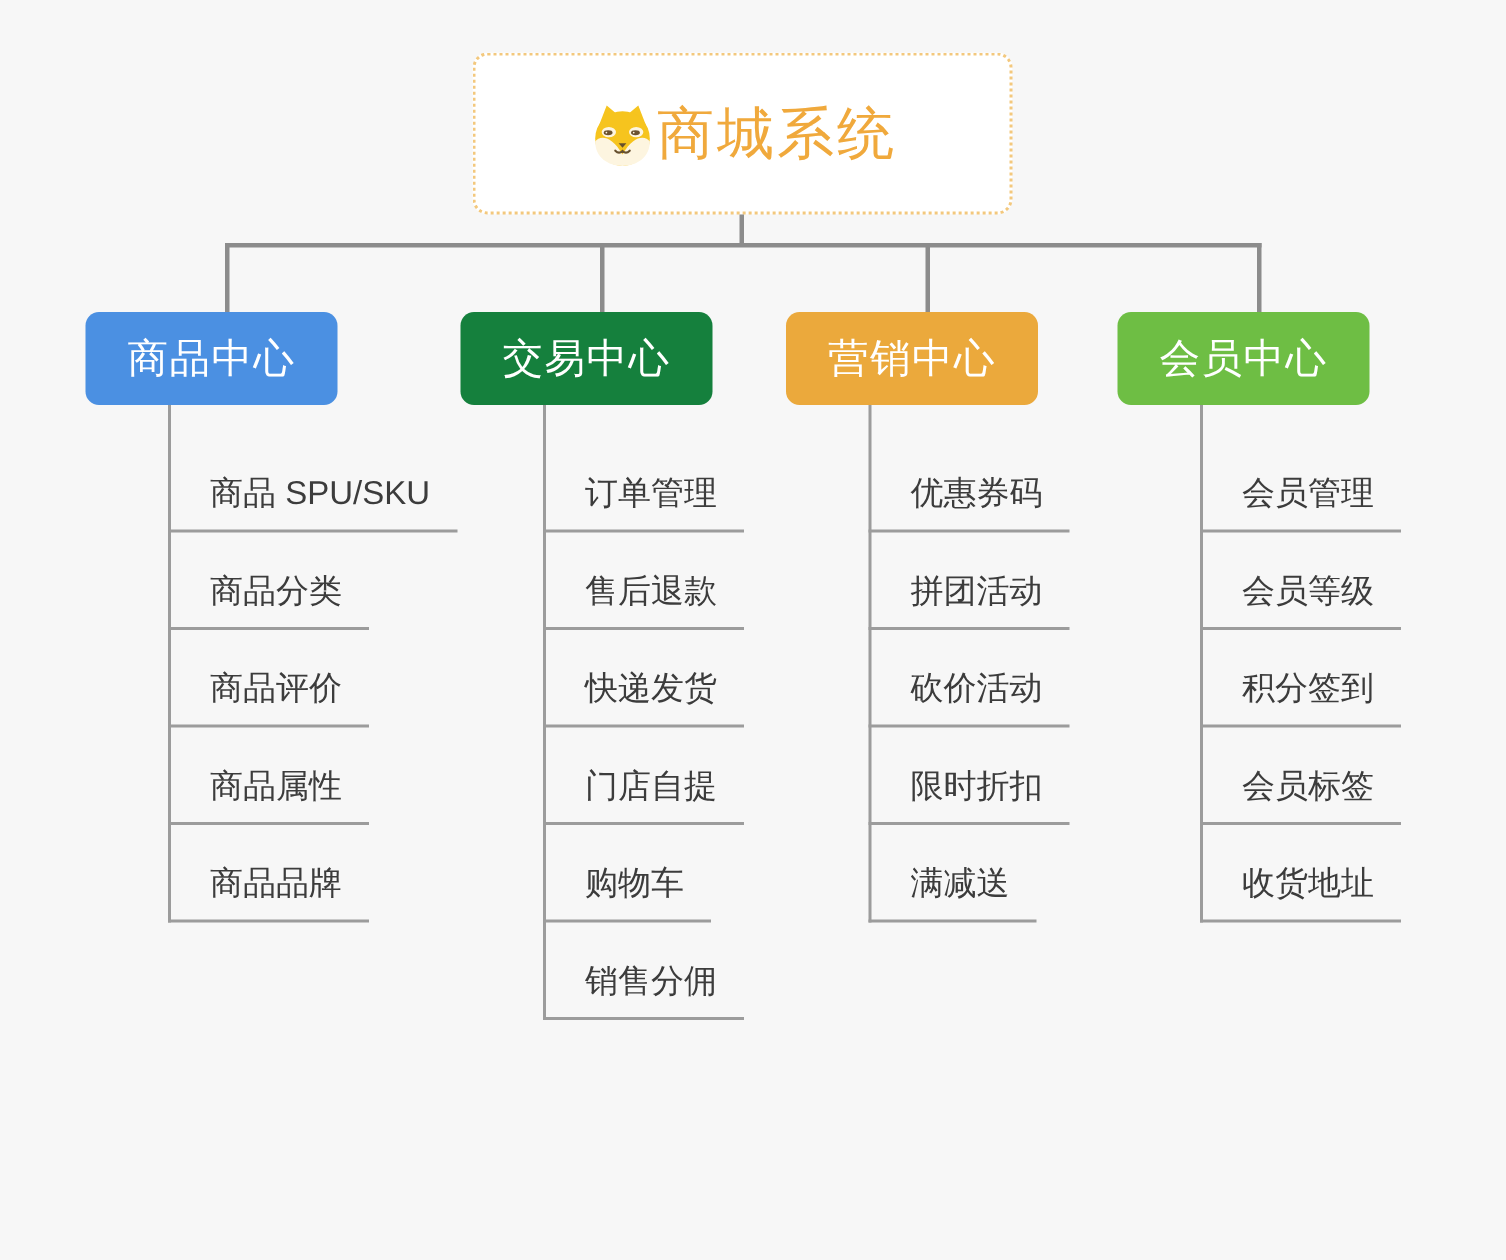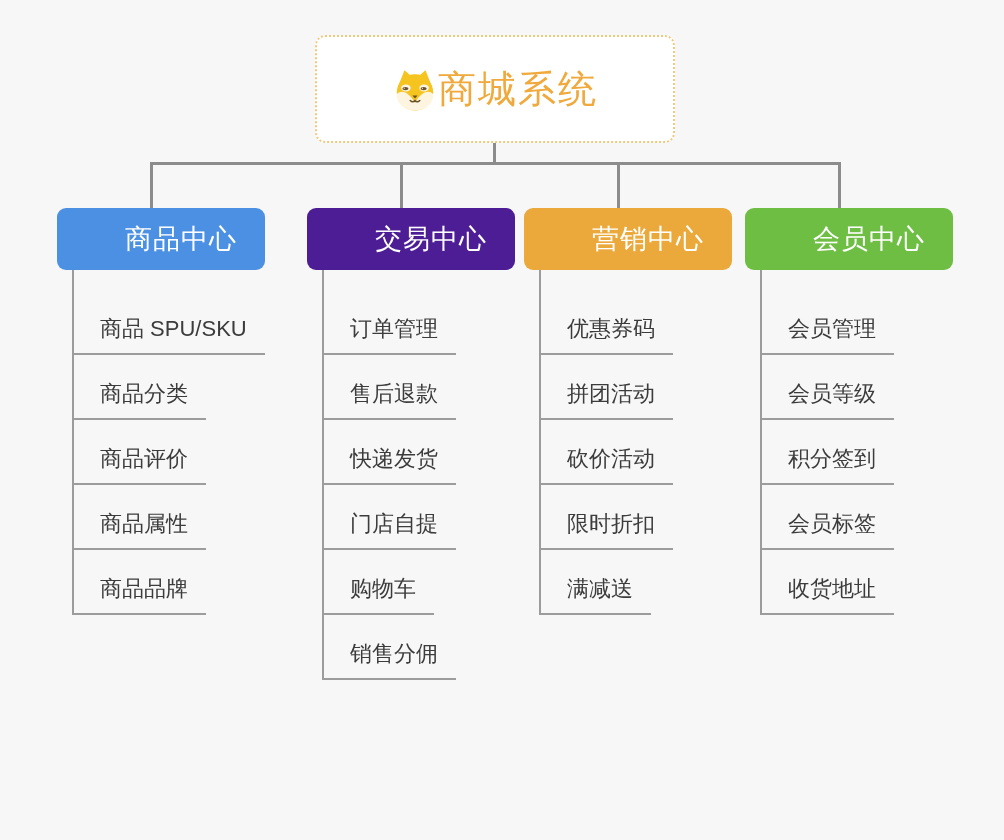--- a/index.html
+++ b/index.html
@@ -49,28 +49,28 @@
     height: 62px;
     border-radius: 9px;
     color: #ffffff;
     font-size: 27px;
     letter-spacing: 1px;
     display: flex;
     align-items: center;
     justify-content: center;
     cursor: pointer;
     white-space: nowrap;
-    padding-left: 40px;
   }
 
   
   .leaves {
     position: absolute;
     top: 270px;
     border-left: 2px solid #9c9c9c;
+    margin-left: 40px;
   }
   .leaf {
     height: 65px;
     display: flex;
     align-items: flex-end;
   }
   .leaf:first-child { height: 85px; }
   .leaf-label {
     display: inline-block;
     border-bottom: 2px solid #9c9c9c;
@@ -121,21 +121,21 @@
           <div class="leaf-label">商品评价</div>
         </div>
         <div class="leaf">
           <div class="leaf-label">商品属性</div>
         </div>
         <div class="leaf">
           <div class="leaf-label">商品品牌</div>
         </div>
       </div>
       <div class="conn" style="left: 400px; top: 162px; width: 3px; height: 46px;"></div>
-      <div class="branch-header" style="left: 307px; background: #4c1d95;">交易中心</div>
+      <div class="branch-header" style="left: 307px; background: #15803d;">交易中心</div>
       <div class="leaves" style="left: 322px;">
         <div class="leaf">
           <div class="leaf-label">订单管理</div>
         </div>
         <div class="leaf">
           <div class="leaf-label">售后退款</div>
         </div>
         <div class="leaf">
           <div class="leaf-label">快递发货</div>
         </div>

